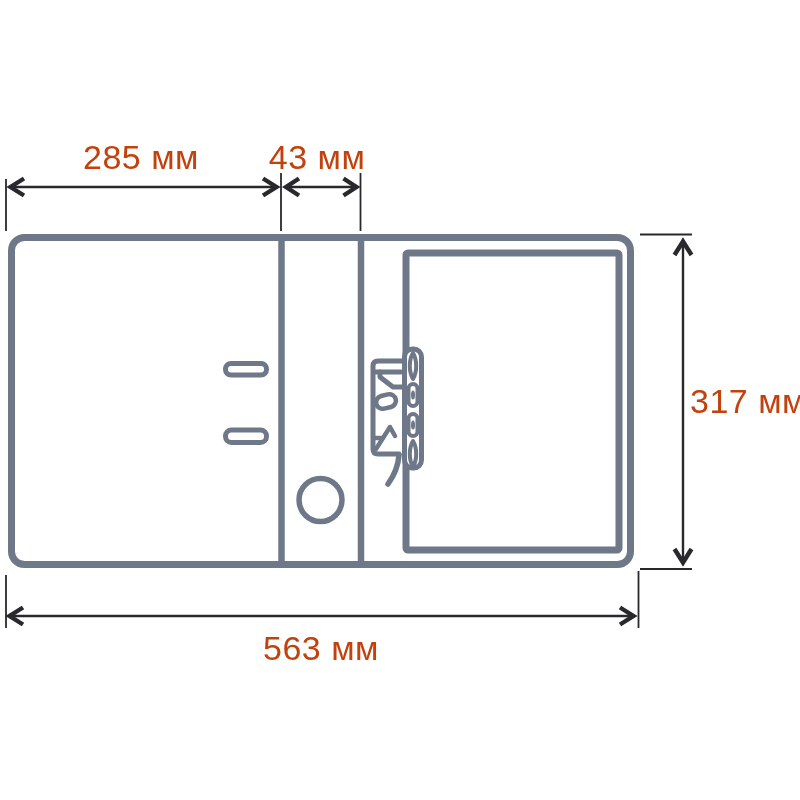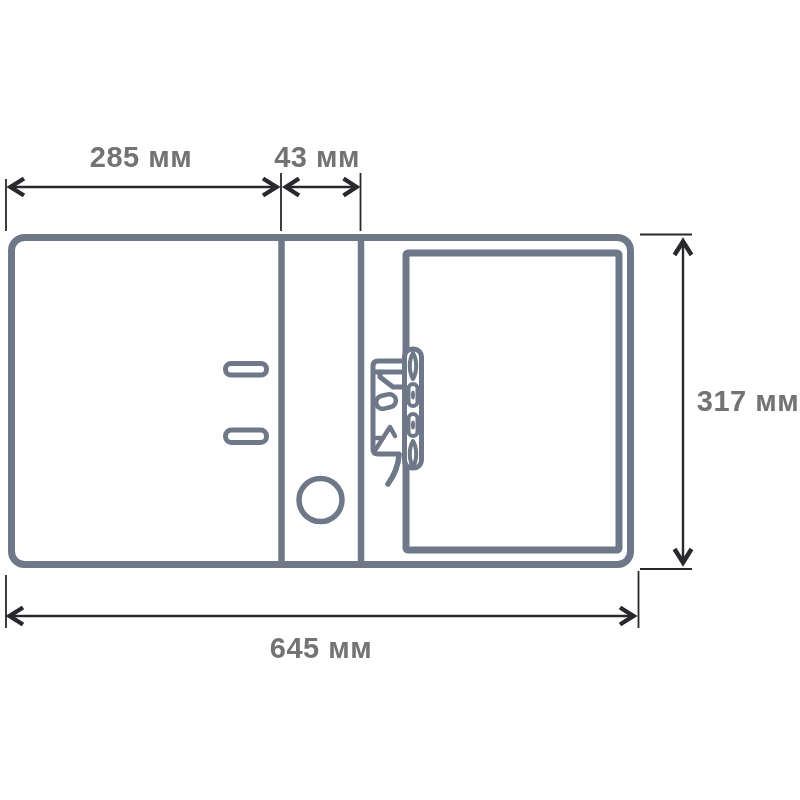--- a/index.html
+++ b/index.html
@@ -16,23 +16,23 @@
     overflow: hidden;
   }
   .drawing-svg {
     position: absolute;
     left: 0;
     top: 0;
   }
   .dim-label {
     position: absolute;
     transform: translate(-50%, -50%);
-    font-size: 29px;
-    font-weight: 700;
-    color: #737373;
+    font-size: 34px;
+    font-weight: 400;
+    color: #c2410c;
     letter-spacing: 0.5px;
     white-space: nowrap;
     user-select: none;
   }
   .dim-label.top-285  { left: 141px; top: 157px; }
   .dim-label.top-75   { left: 317px; top: 157px; }
   .dim-label.right-317{ left: 748px; top: 401px; }
   .dim-label.bottom-645{ left: 321px; top: 648px; }
 </style>
 </head>
@@ -104,15 +104,15 @@
       </g>
     </g>
   </svg>
 
   <div class="dim-label top-285">285 мм</div>
 
   <div class="dim-label top-75">43 мм</div>
 
   <div class="dim-label right-317">317 мм</div>
 
-  <div class="dim-label bottom-645">645 мм</div>
+  <div class="dim-label bottom-645">563 мм</div>
 
 </div>
 
 </body></html>

